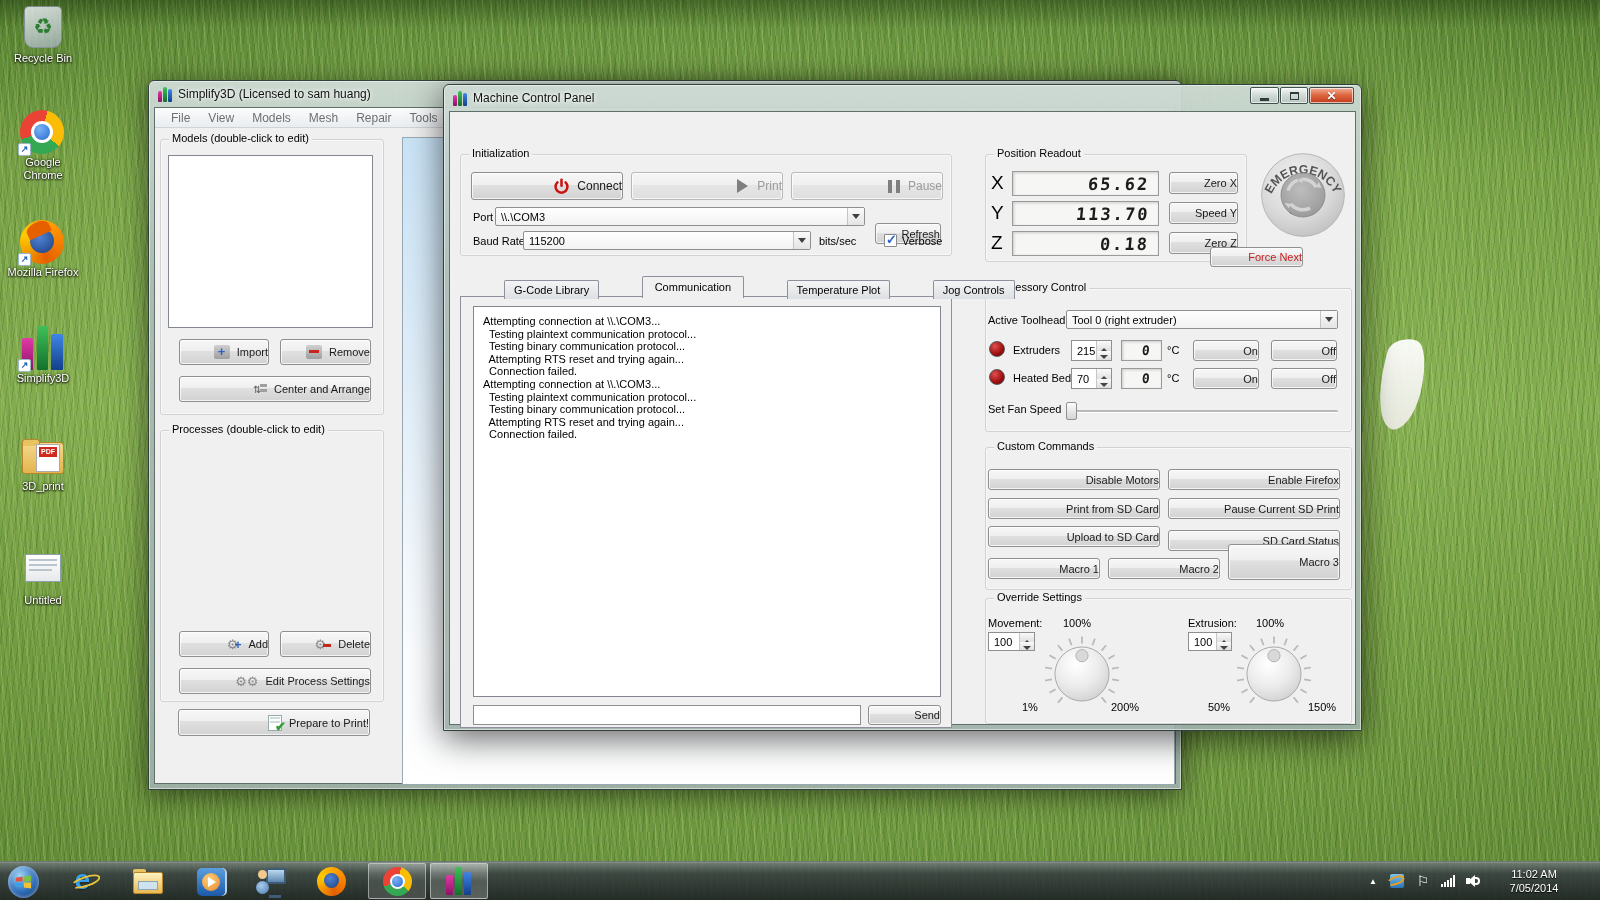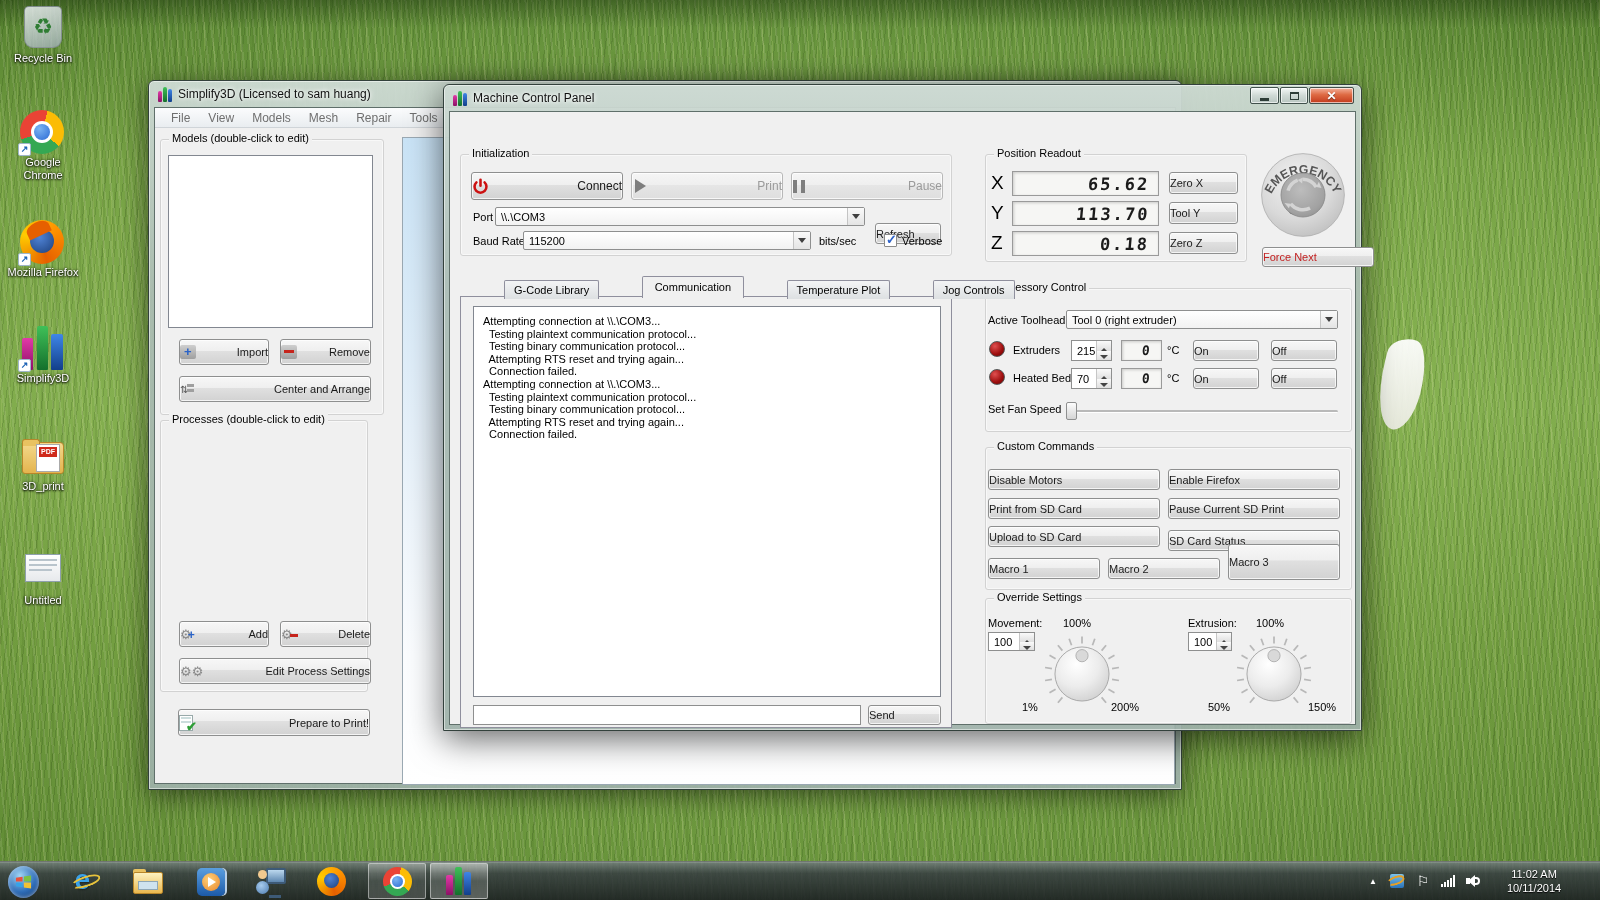--- a/index.html
+++ b/index.html
@@ -37,21 +37,21 @@
   .glyph-x { color:#fff; font-size:12px; font-weight:bold; text-shadow:0 1px 1px rgba(0,0,0,.5); line-height:1; }
 
   
   .s3dlogo { position:relative; display:inline-block; }
   .s3dlogo i { position:absolute; bottom:0; border-radius:2px 2px 1px 1px; }
   .s3dlogo .b1 { left:0; width:27%; height:72%; background:linear-gradient(#e23aa8,#8d1166); }
   .s3dlogo .b2 { left:35%; width:27%; height:100%; background:linear-gradient(#3fc058,#14702c); }
   .s3dlogo .b3 { left:70%; width:27%; height:82%; background:linear-gradient(#3f86e8,#123f8a); }
 
   
-  .btn { position:absolute; display:flex; align-items:center; justify-content:space-between; gap:24px;
+  .btn { position:absolute; display:flex; align-items:center; justify-content:flex-end; gap:7px;
     background:linear-gradient(#f7f7f7,#efefef 45%,#e0e0e0 46%,#d2d2d2); border:1px solid #8e8f8f; border-radius:3px;
     font-size:11px; color:#1a1a1a; box-shadow:inset 0 0 0 1px rgba(255,255,255,.75); cursor:default; }
   .btn.dis { color:#9b9b9b; border-color:#b8b8b8; background:linear-gradient(#f5f5f5,#efefef 45%,#e6e6e6 46%,#dedede); }
   .grp { position:absolute; border:1px solid #d2d2d2; border-radius:3px; box-shadow:inset 0 0 0 1px rgba(255,255,255,.55); }
   .glbl { position:absolute; top:-8px; left:8px; background:#f0f0f0; padding:0 3px; font-size:11px; color:#000; white-space:nowrap; }
   .lab { position:absolute; font-size:11px; color:#000; white-space:nowrap; }
   .combo { position:absolute; background:linear-gradient(#fff,#f2f2f2); border:1px solid #8e8f8f; border-radius:2px; font-size:11px; display:flex; align-items:center; padding-left:5px; }
   .cmb-a { position:absolute; right:0; top:0; bottom:0; width:17px; border-left:1px solid #c4c4c4; display:flex; align-items:center; justify-content:center; background:linear-gradient(#fafafa,#e4e4e4); }
   .cmb-a::after { content:""; border:4px solid transparent; border-top:5px solid #404040; margin-top:4px; }
   .lcdbox { position:absolute; background:#f6f6f4; border:1px solid #9a9a9a; box-shadow:inset 1px 1px 3px rgba(0,0,0,.18); display:flex; align-items:center; justify-content:flex-end; padding-right:9px; }
@@ -220,21 +220,21 @@
         <div class="btn" style="left:18px;top:236px;width:192px;height:26px">
           <span style="width:14px;height:13px;position:relative">
               <span style="position:absolute;left:0;top:1px;font-size:10px;color:#555">⇅</span>
               <span style="position:absolute;right:0;top:1px;width:7px;height:3px;background:#9f9f9f"></span>
               <span style="position:absolute;right:0;top:6px;width:7px;height:3px;background:#9f9f9f"></span>
             </span>
           <span>Center and Arrange</span>
         </div>
       </div>
 
-      <div class="grp" style="left:5px;top:312px;width:208px;height:272px">
+      <div class="grp" style="left:5px;top:322px;width:224px;height:272px">
         <span class="glbl">Processes (double-click to edit)</span>
         <div class="btn" style="left:18px;top:200px;width:90px;height:26px">
           <span style="font-size:13px;color:#8a8a8a">⚙<span style="color:#2a63c8;font-weight:bold;font-size:12px;margin-left:-4px">+</span></span>
           <span>Add</span>
         </div>
         <div class="btn" style="left:119px;top:200px;width:91px;height:26px">
           <span style="font-size:13px;color:#8a8a8a">⚙<span style="display:inline-block;width:8px;height:3px;background:#c6241c;margin-left:-3px;vertical-align:2px"></span></span>
           <span>Delete</span>
         </div>
         <div class="btn" style="left:18px;top:237px;width:192px;height:26px">
@@ -348,21 +348,21 @@
             <span class="lcd" style="font-size:17px">65.62</span>
           </div>
         <div class="btn" style="left:183px;top:17px;width:69px;height:22px">
             <span>Zero X</span>
           </div>
         <span class="lab" style="left:5px;top:47px;font-size:19px">Y</span>
         <div class="lcdbox" style="left:26px;top:46px;width:147px;height:25px">
             <span class="lcd" style="font-size:17px">113.70</span>
           </div>
         <div class="btn" style="left:183px;top:47px;width:69px;height:22px">
-            <span>Tool Y</span>
+            <span>Speed Y</span>
           </div>
         <span class="lab" style="left:5px;top:77px;font-size:19px">Z</span>
         <div class="lcdbox" style="left:26px;top:76px;width:147px;height:25px">
             <span class="lcd" style="font-size:17px">0.18</span>
           </div>
         <div class="btn" style="left:183px;top:77px;width:69px;height:22px">
             <span>Zero Z</span>
           </div>
       </div>
 
@@ -379,21 +379,21 @@
               <path d="M 58,65 A 18,18 0 0 1 36,60"></path>
               <path d="M 33,45 A 18,18 0 0 1 44,33"></path>
           </g>
           <g fill="#d4d4d4">
             <path d="M 65,41 l 3,-6 l 3,7 z"></path>
               <path d="M 36,60 l -7,-1 l 5,6 z"></path>
               <path d="M 44,33 l 6,-3 l -1,7 z"></path>
           </g>
         </svg>
       </div>
-      <div class="btn" style="left:812px;top:135px;width:112px;height:20px;color:#c32222">
+      <div class="btn" style="left:760px;top:135px;width:93px;height:20px;color:#c32222">
           <span>Force Next</span>
         </div>
 
       <div class="grp" style="left:535px;top:176px;width:367px;height:144px">
         <span class="glbl">Accessory Control</span>
         <span class="lab" style="left:2px;top:25px">Active Toolhead</span>
         <div class="combo" style="left:80px;top:21px;width:272px;height:19px">
           <span>Tool 0 (right extruder)</span>
             <span class="cmb-a"></span>
         </div>
@@ -628,18 +628,18 @@
     <div class="tray" style="left:1462px;width:24px">
       <span style="position:relative;width:16px;height:14px;display:inline-block">
         <span style="position:absolute;left:0;top:4px;width:4px;height:6px;background:#fff"></span>
         <span style="position:absolute;left:2px;top:1px;width:0;height:0;border-right:7px solid #fff;border-top:6px solid transparent;border-bottom:6px solid transparent"></span>
         <span style="position:absolute;right:2px;top:3px;width:5px;height:8px;border:2px solid #fff;border-left:none;border-radius:0 8px 8px 0"></span>
       </span>
     </div>
     <div class="tray" style="left:1488px;width:92px">
       <div class="clock">
         <div>11:02 AM</div>
-        <div>10/11/2014</div>
+        <div>7/05/2014</div>
       </div>
     </div>
   </div>
 
 </div>
 
 </body></html>

